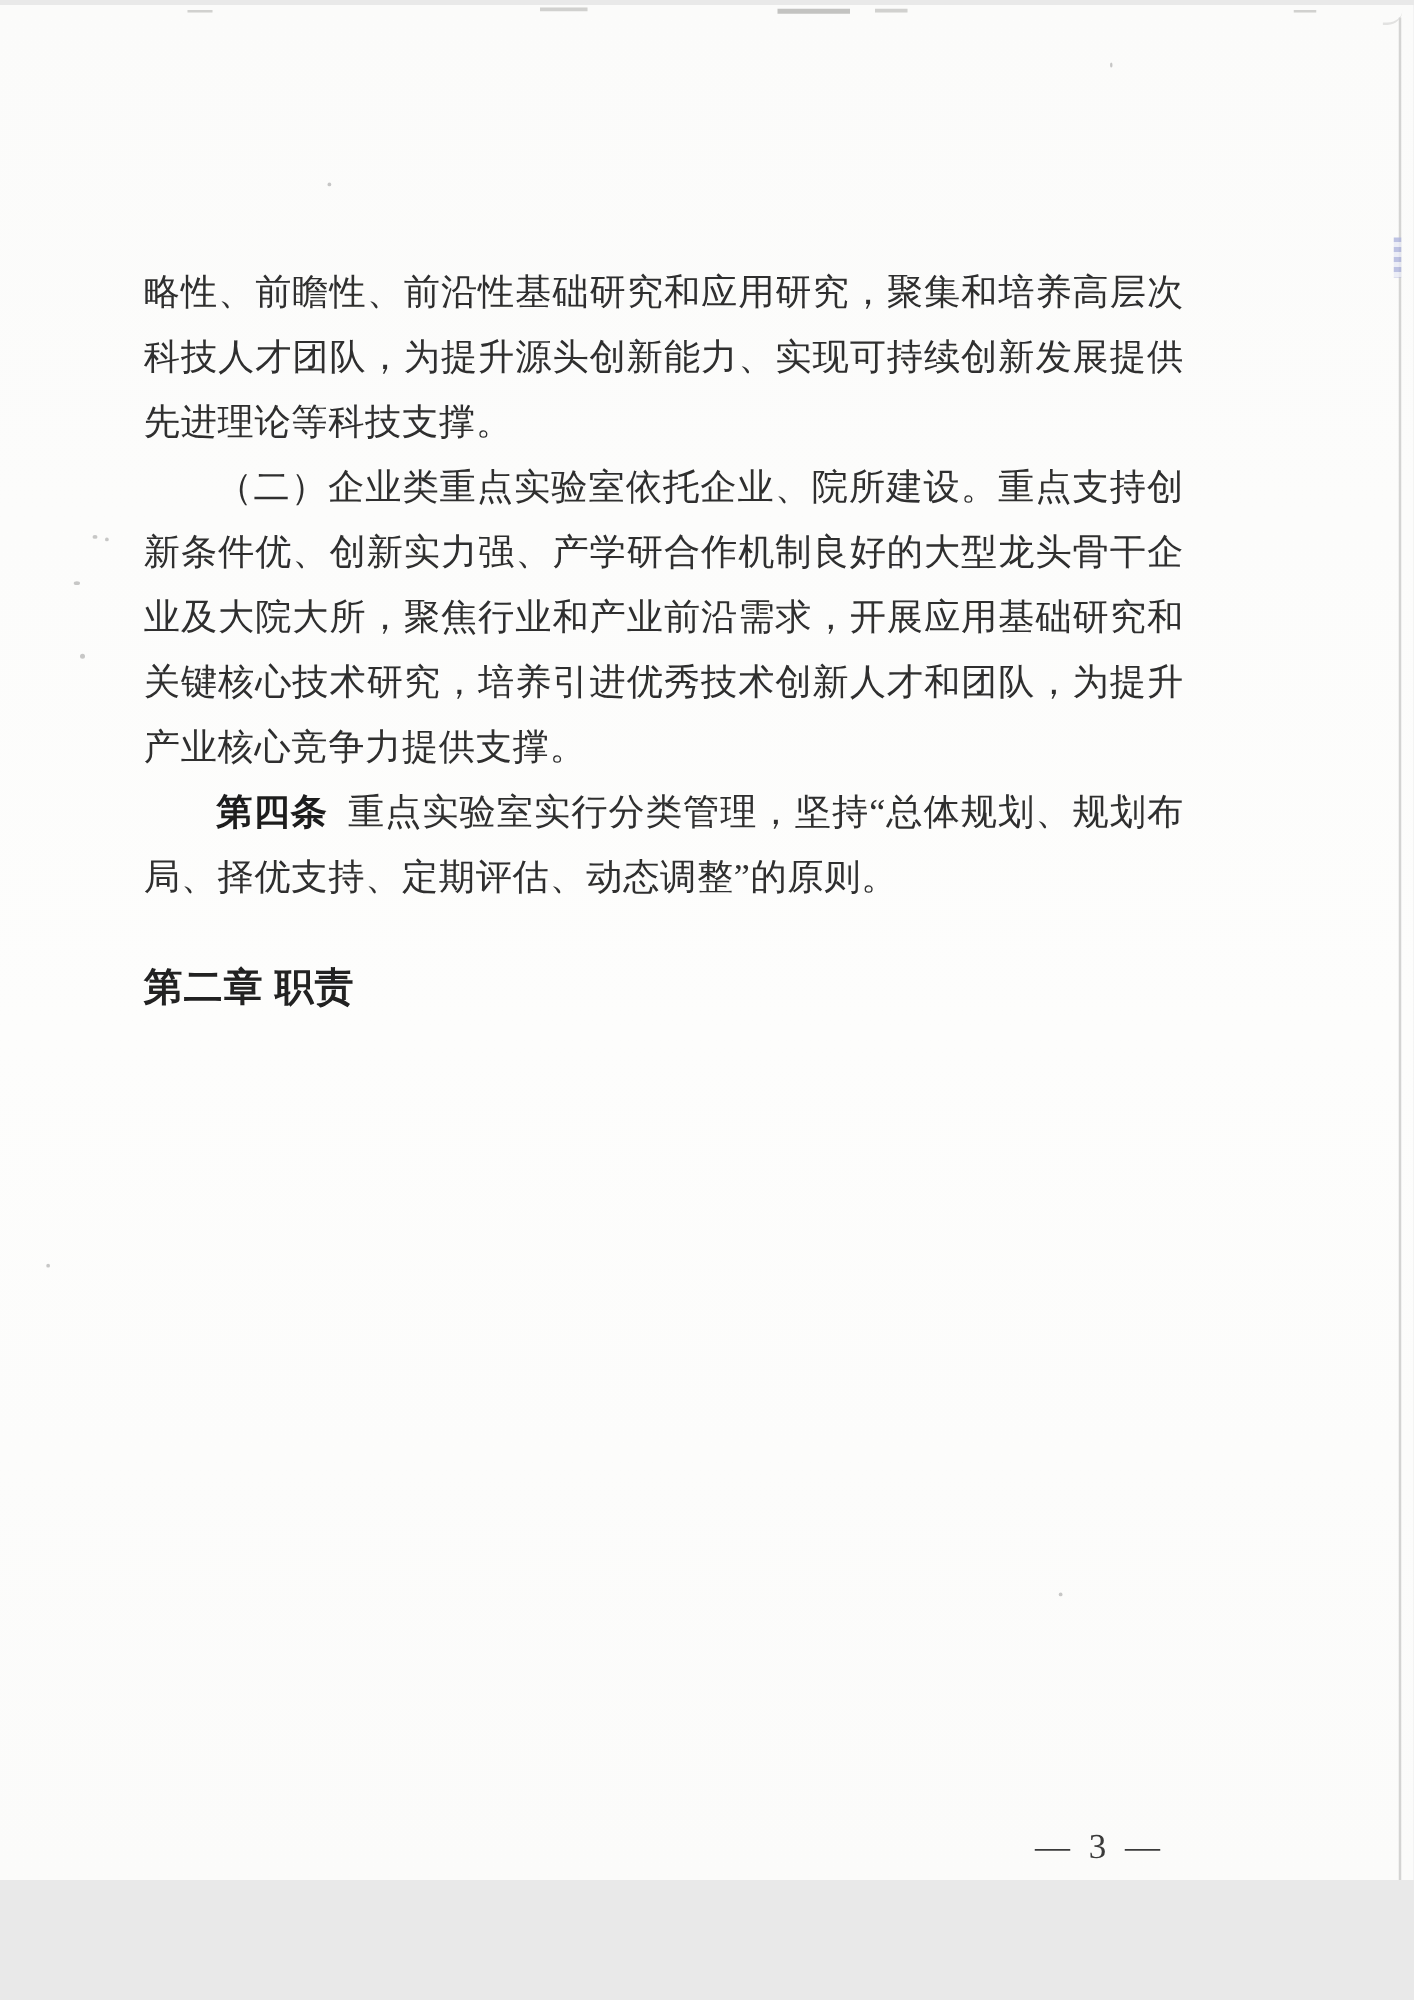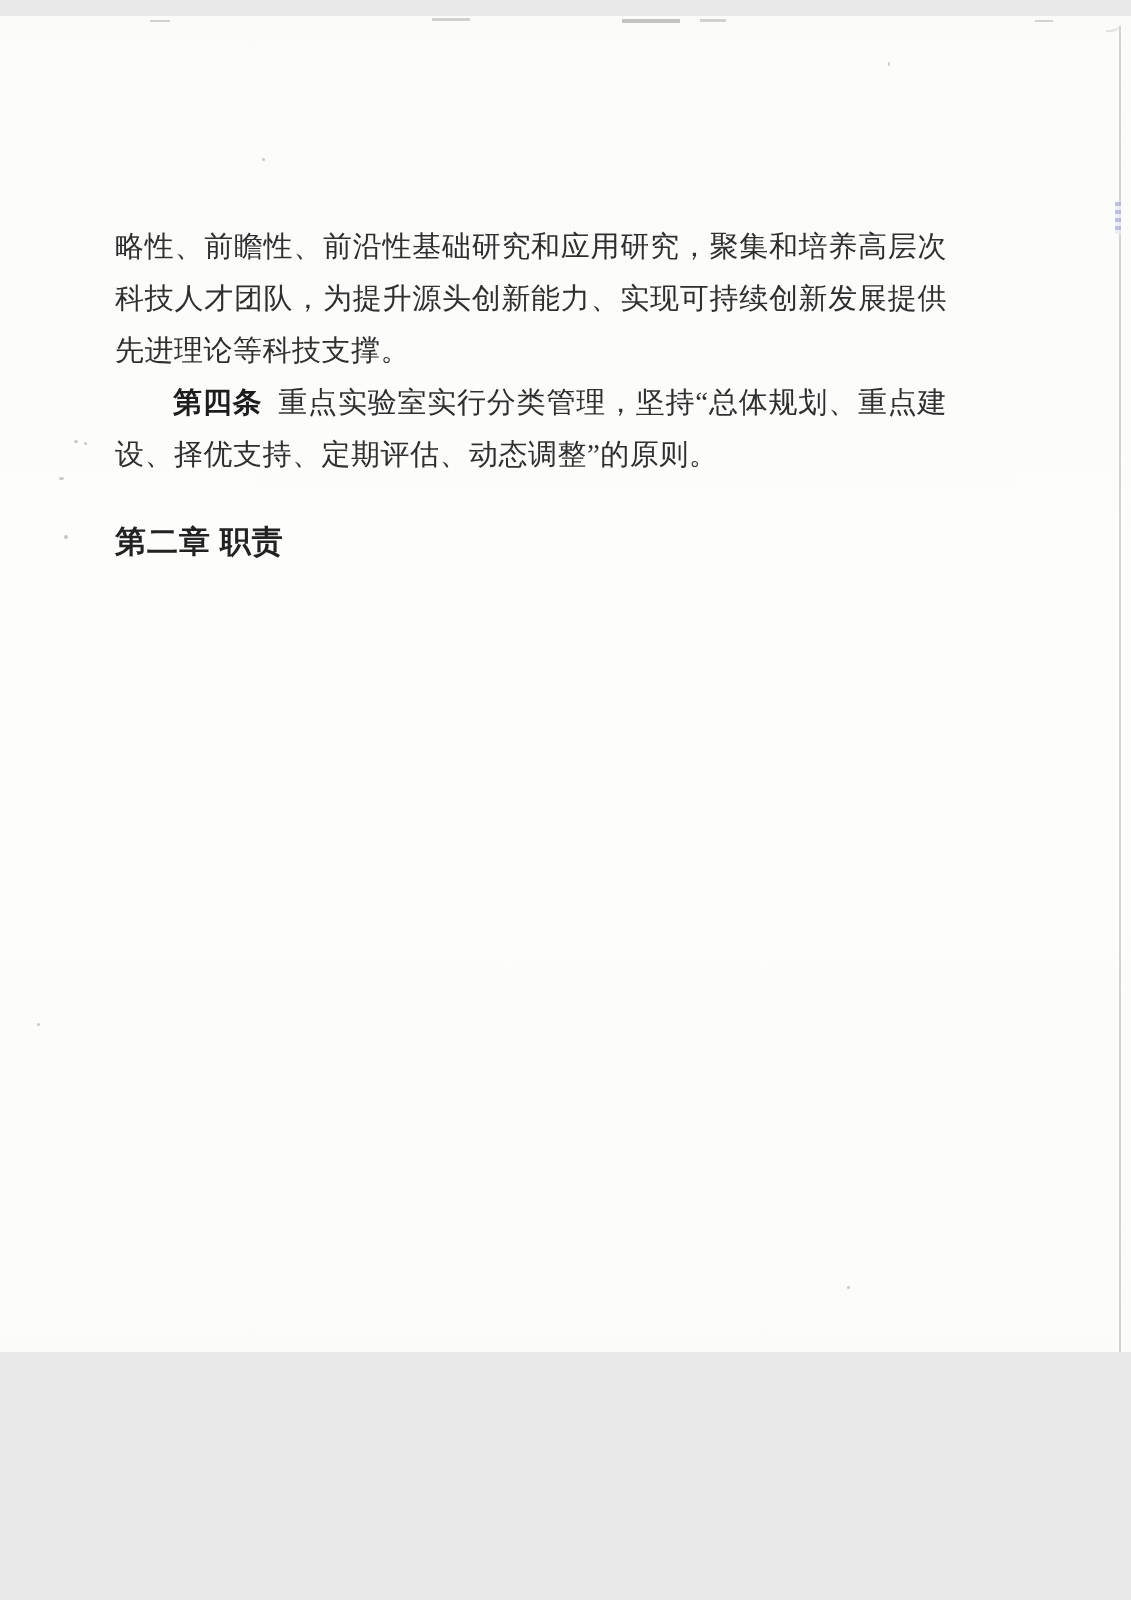--- a/index.html
+++ b/index.html
@@ -3,22 +3,22 @@
 <meta charset="utf-8">
 <style>
   html, body {
     margin: 0;
     padding: 0;
     background: #e9e9e9;
   }
   .page {
     position: relative;
     width: 1131px;
-    height: 1336px;
-    margin: 16px auto;
+    height: 1500px;
+    margin: 4px auto;
     background: linear-gradient(180deg, #fbfbfa 0%, #fdfdfc 55%, #fbfbfa 100%);
     overflow: hidden;
     font-family: "Liberation Serif", "DejaVu Serif", serif;
     color: #2f2f2f;
   }
   .text-block {
     position: absolute;
     top: 204px;
     left: 115px;
     width: 832px;
@@ -104,23 +104,24 @@
 </style>
 </head>
 <body>
 
 <div class="page">
 
   <div class="text-block">
 
     <p class="para no-indent">略性、前瞻性、前沿性基础研究和应用研究，聚集和培养高层次科技人才团队，为提升源头创新能力、实现可持续创新发展提供先进理论等科技支撑。</p>
 
+    <p class="para">（二）企业类重点实验室依托企业、院所建设。重点支持创新条件优、创新实力强、产学研合作机制良好的大型龙头骨干企业及大院大所，聚焦行业和产业前沿需求，开展应用基础研究和关键核心技术研究，培养引进优秀技术创新人才和团队，为提升产业核心竞争力提供支撑。</p>
 
 
-    <p class="para"><span class="lead">第四条</span><span>重点实验室实行分类管理，坚持“总体规划、重点建设、择优支持、定期评估、动态调整”的原则。</span></p>
+    <p class="para"><span class="lead">第四条</span><span>重点实验室实行分类管理，坚持“总体规划、规划布局、择优支持、定期评估、动态调整”的原则。</span></p>
 
     <h2 class="chapter">第二章 职责</h2>
 
 
 
   </div>
 
   <div class="page-number">— 3 —</div>
 
   <div class="scan-edge-line"></div>

